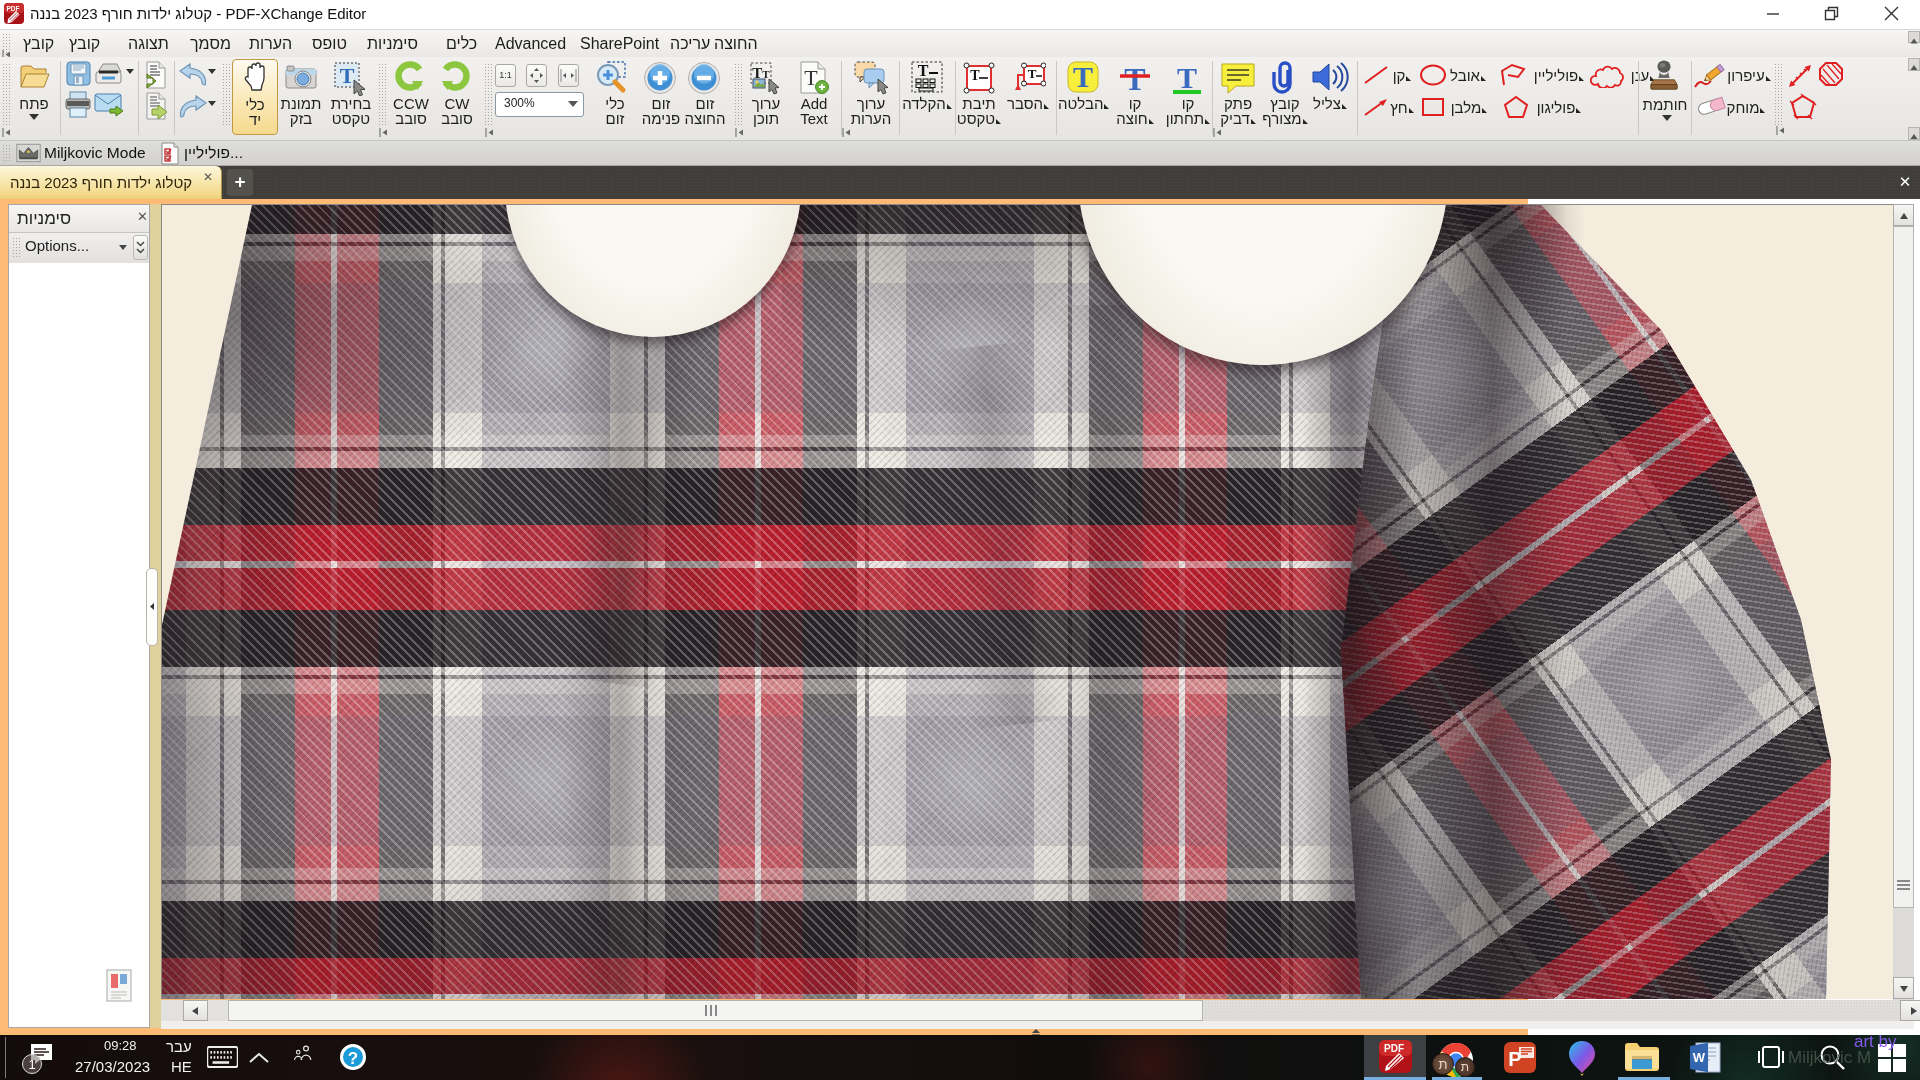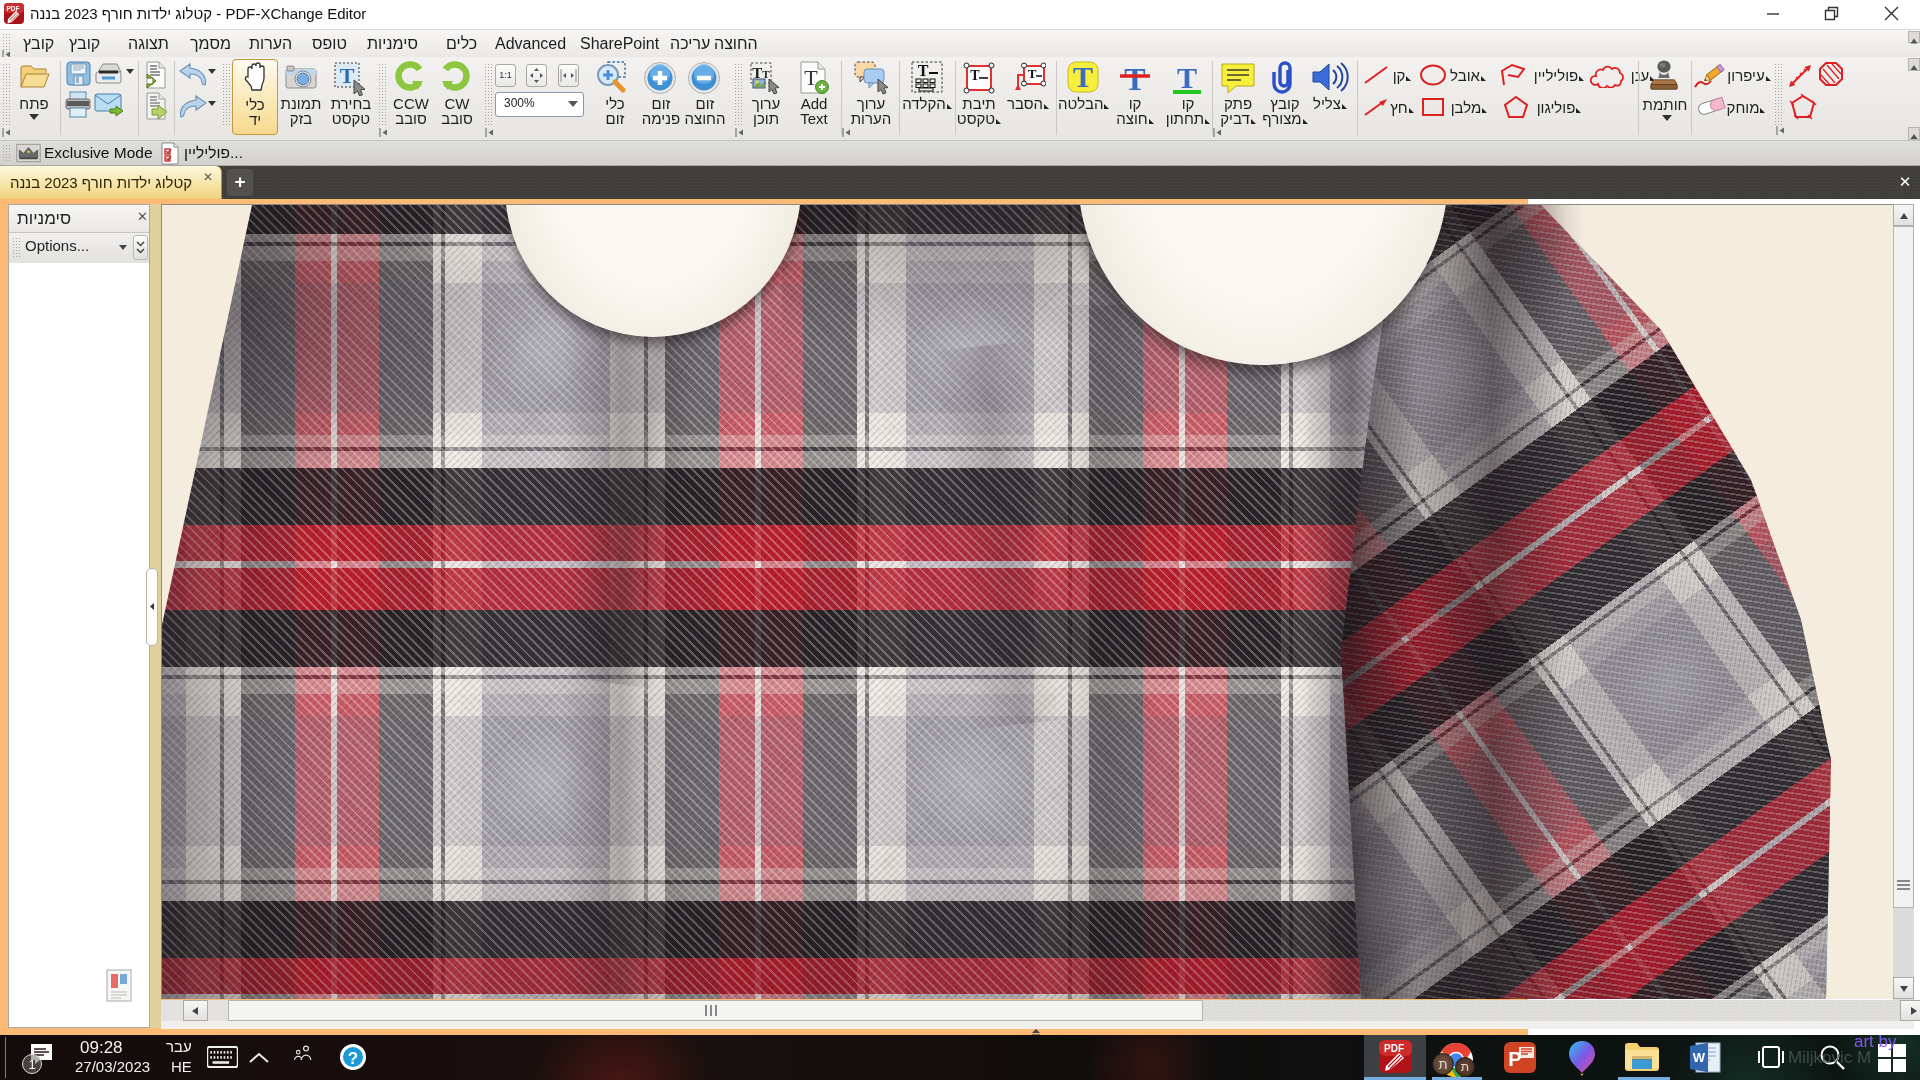--- a/index.html
+++ b/index.html
@@ -491,21 +491,21 @@
   </div>
 
   <div id="exrow" class="abs">
     <div class="abs grip" style="left:2px;top:3px;width:10px;height:18px"></div>
     <div class="abs" style="left:16px;top:1px;width:25px;height:22px" id="crown"><svg width="25" height="22" viewBox="0 0 30 23">
           <rect x="1" y="1" width="28" height="21" fill="#d8d7d4" stroke="#8a8a88"></rect>
           <path d="M4 17 L4 8 9 12 15 5 21 12 26 8 26 17 z" fill="#6a6a68" stroke="#4a4a48"></path>
           <circle cx="15" cy="10" r="1.6" fill="#e8c84a"></circle>
           <path d="M4 18 h22" stroke="#4a4a48" stroke-width="2"></path>
         </svg></div>
-    <div class="abs" style="left:44px;top:3px;font-size:15.5px;color:#111">Exclusive Mode</div>
+    <div class="abs" style="left:44px;top:3px;font-size:15.5px;color:#111">Miljkovic Mode</div>
     <div class="abs" style="left:160px;top:1px;width:20px;height:23px" id="propico"><svg width="20" height="23" viewBox="0 0 20 23">
           <path d="M2 1 h12 l4 4 v17 h-16z" fill="#fff" stroke="#888"></path>
           <path d="M14 1 v4 h4" fill="#e8e8e6" stroke="#888"></path>
           <rect x="5" y="7" width="5" height="5" fill="#fff" stroke="#c03030" stroke-width="1.4"></rect>
           <path d="M6 9 l2 2 3-4" stroke="#c03030" stroke-width="1.3" fill="none"></path>
           <rect x="5" y="14" width="5" height="5" fill="#fff" stroke="#c03030" stroke-width="1.4"></rect>
           <path d="M6 16 l2 2 3-4" stroke="#c03030" stroke-width="1.3" fill="none"></path>
         </svg></div>
     <div class="abs" style="left:184px;top:3px;font-size:15.5px;color:#111">פוליליין...</div>
   </div>
@@ -617,21 +617,21 @@
       radial-gradient(circle 100px at 1900px 10px, rgba(30,80,60,.45), rgba(30,80,60,0) 70%),
       linear-gradient(90deg,#140b0b 0%,#19100e 35%,#120d0d 55%,#0c1210 80%,#0d1512 100%)"></div>
       <div style="position:absolute;left:5px;top:2px;width:1px;height:41px;background:rgba(220,215,210,.55)"></div>
 
     <div style="position:absolute;left:31px;top:9px;width:21px;height:20px"><svg width="21" height="20" viewBox="0 0 21 20">
           <rect x="0" y="0" width="21" height="16" fill="#fff"></rect>
           <path d="M4 16 l0 4 5-4z" fill="#fff"></path>
           <path d="M3 5h12M3 8h15M3 11h10" stroke="#2a1a14" stroke-width="1.5"></path>
         </svg></div>
     <div style="position:absolute;left:22px;top:19px;width:20px;height:20px;border-radius:50%;background:rgba(120,110,108,.55);border:1.5px solid #ddd;color:#fff;font-size:13px;text-align:center;line-height:19px">1</div>
-    <div class="trtxt" style="left:80px;top:3px;font-size:17px">09:28</div>
+    <div class="trtxt" style="left:104px;top:3px;font-size:13px">09:28</div>
     <div class="trtxt" style="left:75px;top:23px;font-size:15px">27/03/2023</div>
     <div class="trtxt" style="left:166px;top:3px;font-size:15px">עבר</div>
     <div class="trtxt" style="left:171px;top:23px;font-size:15px">HE</div>
     <div style="position:absolute;left:207px;top:11px"><svg width="31" height="22" viewBox="0 0 56 26" preserveAspectRatio="none">
           <rect x="1" y="1" width="54" height="24" rx="3" fill="none" stroke="#eee" stroke-width="2.5"></rect>
           <g fill="#eee">
             <rect x="6" y="6" width="3" height="3"></rect>
             <rect x="12" y="6" width="3" height="3"></rect>
             <rect x="18" y="6" width="3" height="3"></rect>
             <rect x="24" y="6" width="3" height="3"></rect>

